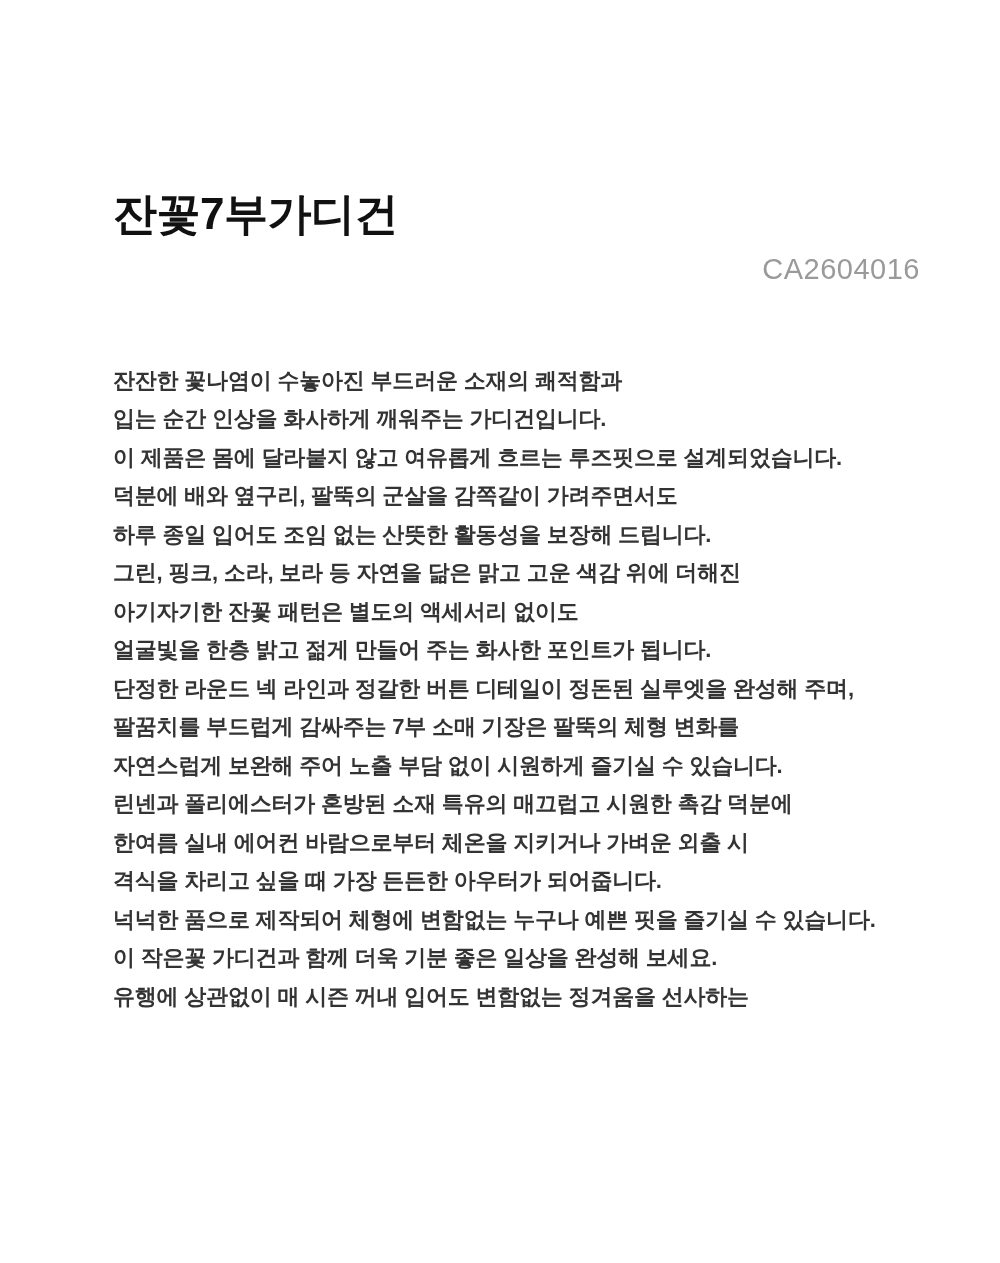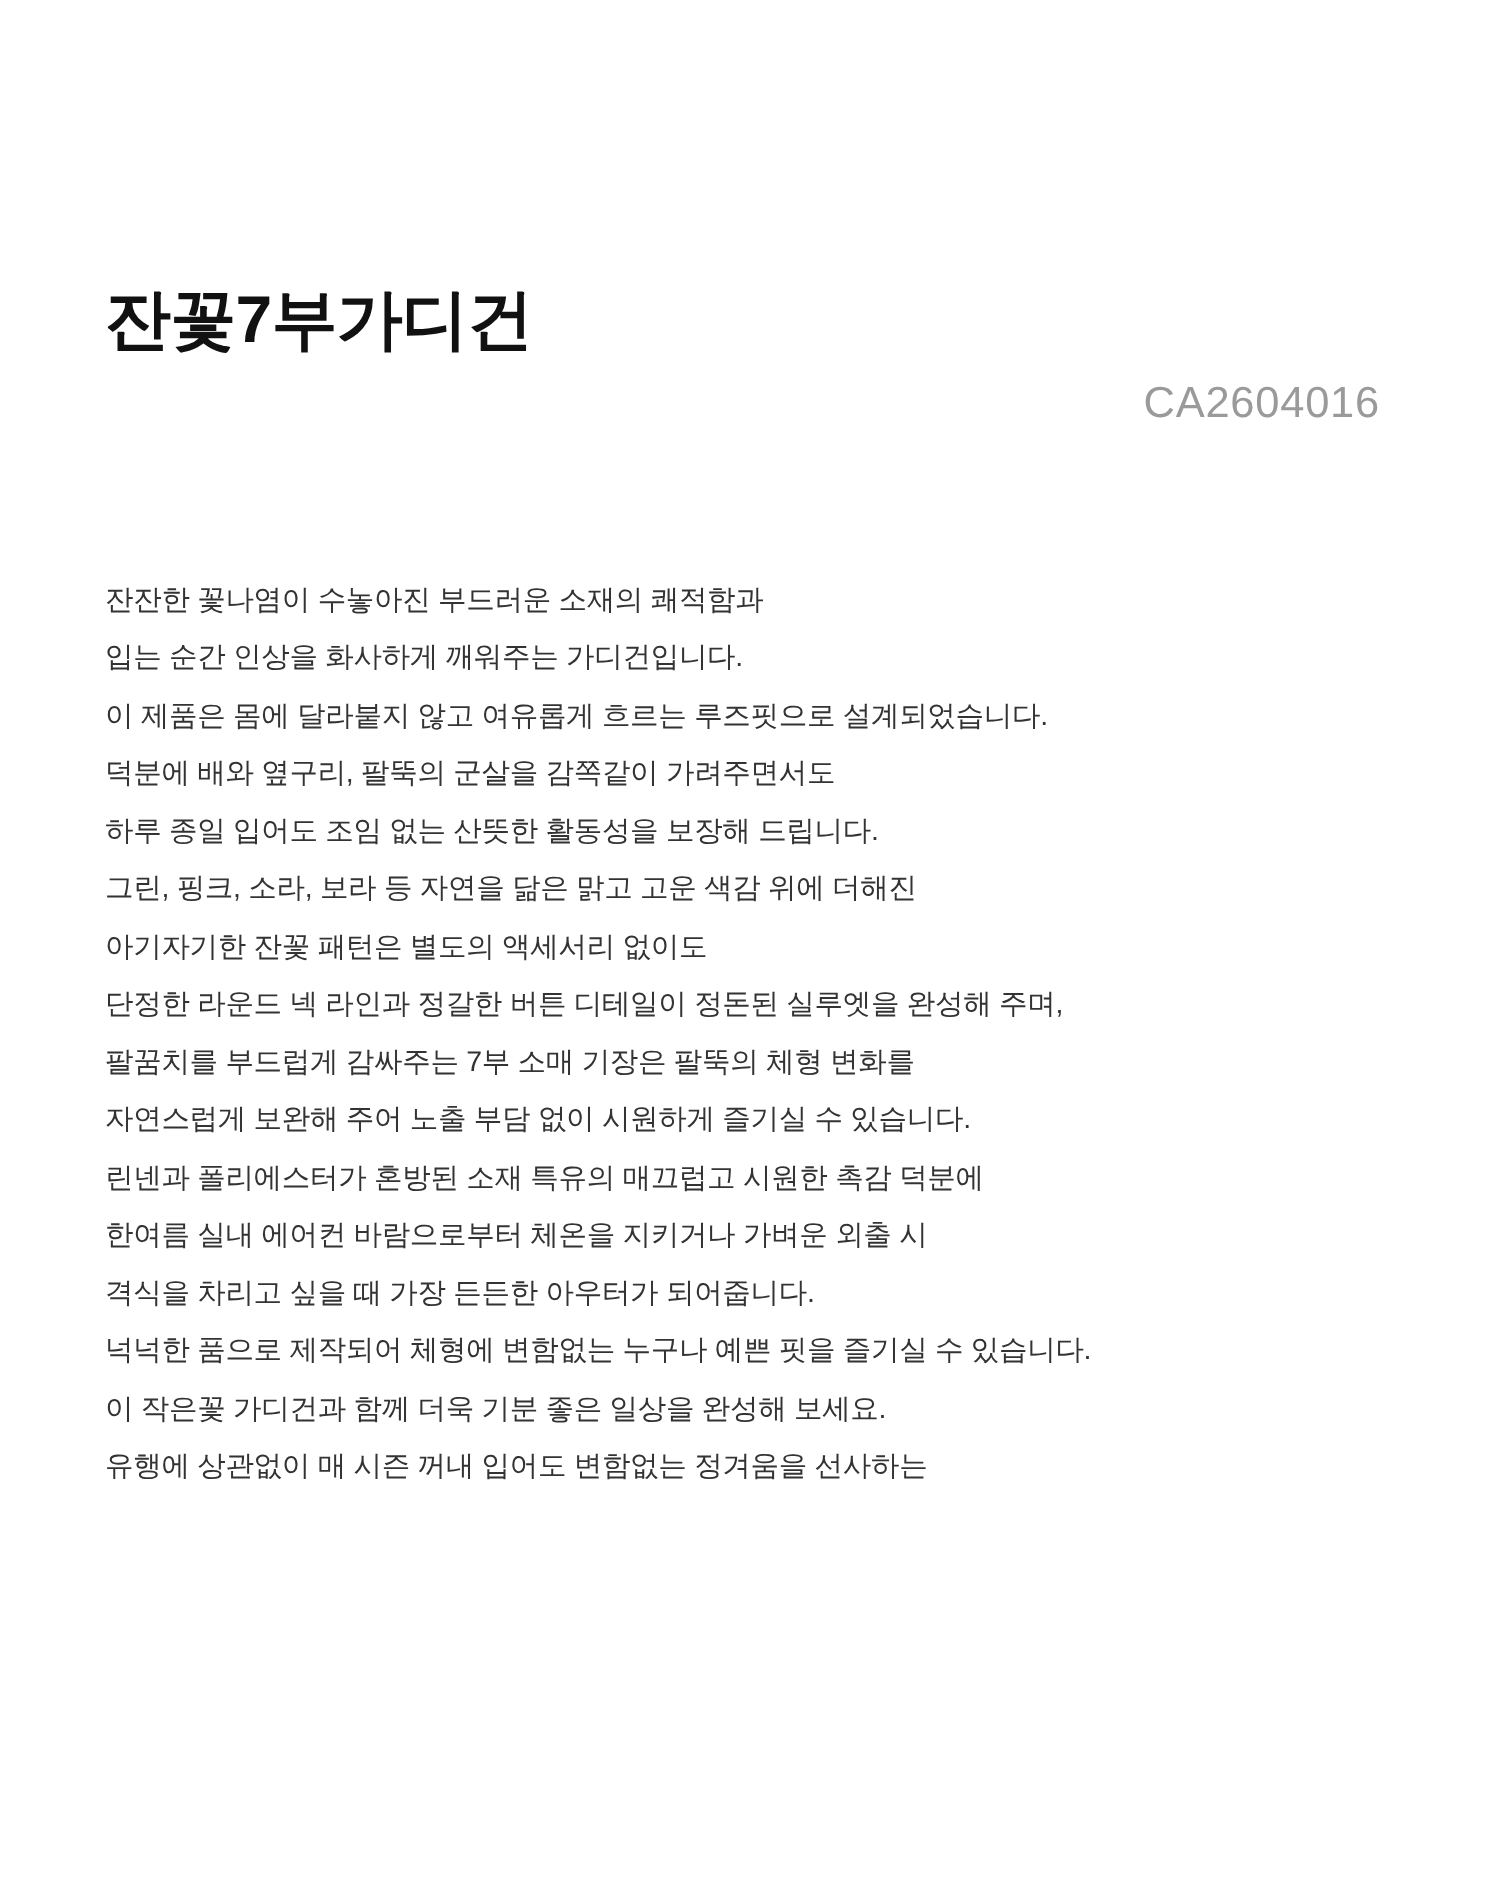--- a/index.html
+++ b/index.html
@@ -8,45 +8,45 @@
     font-family: "Liberation Sans", "DejaVu Sans", sans-serif;
   }
   .page {
     position: relative;
     width: 1000px;
     height: 1263px;
     background: #ffffff;
     overflow: hidden;
   }
   .content {
-    padding-left: 70px;
+    padding-left: 113px;
     padding-right: 80px;
     padding-top: 186px;
   }
   .product-title {
     font-size: 44px;
     line-height: 1.25;
     font-weight: 700;
     color: #111111;
     letter-spacing: -0.5px;
   }
   .product-code {
     margin-top: 13px;
     font-size: 29px;
     line-height: 1.1;
     font-weight: 400;
     color: #9a9a9a;
     letter-spacing: 0.5px;
     text-align: right;
   }
   .description {
-    margin-top: 96px;
-    font-size: 19px;
+    margin-top: 76px;
+    font-size: 22px;
     line-height: 38.5px;
-    font-weight: 400;
+    font-weight: 700;
     color: #333333;
     letter-spacing: -0.2px;
   }
   .desc-line {
     white-space: nowrap;
   }
 </style>
 </head>
 <body>
 
@@ -55,20 +55,21 @@
     <h1 class="product-title">잔꽃7부가디건</h1>
     <div class="product-code">CA2604016</div>
     <div class="description">
         <div class="desc-line">잔잔한 꽃나염이 수놓아진 부드러운 소재의 쾌적함과</div>
         <div class="desc-line">입는 순간 인상을 화사하게 깨워주는 가디건입니다.</div>
         <div class="desc-line">이 제품은 몸에 달라붙지 않고 여유롭게 흐르는 루즈핏으로 설계되었습니다.</div>
         <div class="desc-line">덕분에 배와 옆구리, 팔뚝의 군살을 감쪽같이 가려주면서도</div>
         <div class="desc-line">하루 종일 입어도 조임 없는 산뜻한 활동성을 보장해 드립니다.</div>
         <div class="desc-line">그린, 핑크, 소라, 보라 등 자연을 닮은 맑고 고운 색감 위에 더해진</div>
         <div class="desc-line">아기자기한 잔꽃 패턴은 별도의 액세서리 없이도</div>
+        <div class="desc-line">얼굴빛을 한층 밝고 젊게 만들어 주는 화사한 포인트가 됩니다.</div>
         <div class="desc-line">단정한 라운드 넥 라인과 정갈한 버튼 디테일이 정돈된 실루엣을 완성해 주며,</div>
         <div class="desc-line">팔꿈치를 부드럽게 감싸주는 7부 소매 기장은 팔뚝의 체형 변화를</div>
         <div class="desc-line">자연스럽게 보완해 주어 노출 부담 없이 시원하게 즐기실 수 있습니다.</div>
         <div class="desc-line">린넨과 폴리에스터가 혼방된 소재 특유의 매끄럽고 시원한 촉감 덕분에</div>
         <div class="desc-line">한여름 실내 에어컨 바람으로부터 체온을 지키거나 가벼운 외출 시</div>
         <div class="desc-line">격식을 차리고 싶을 때 가장 든든한 아우터가 되어줍니다.</div>
         <div class="desc-line">넉넉한 품으로 제작되어 체형에 변함없는 누구나 예쁜 핏을 즐기실 수 있습니다.</div>
         <div class="desc-line">이 작은꽃 가디건과 함께 더욱 기분 좋은 일상을 완성해 보세요.</div>
         <div class="desc-line">유행에 상관없이 매 시즌 꺼내 입어도 변함없는 정겨움을 선사하는</div>
       </div>

